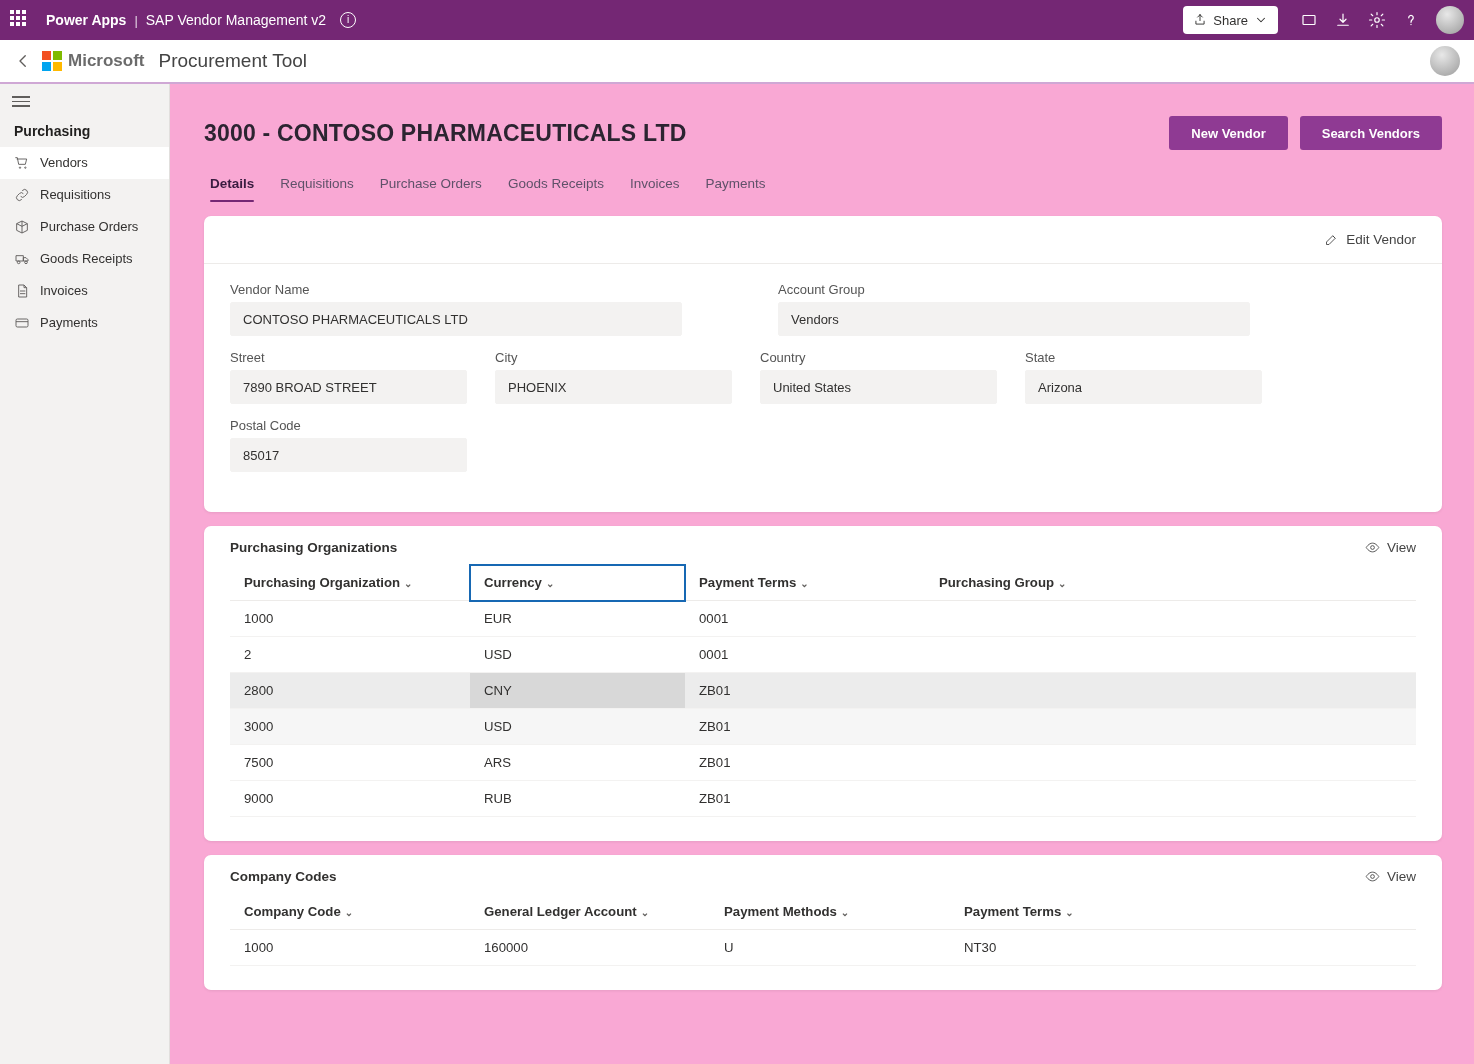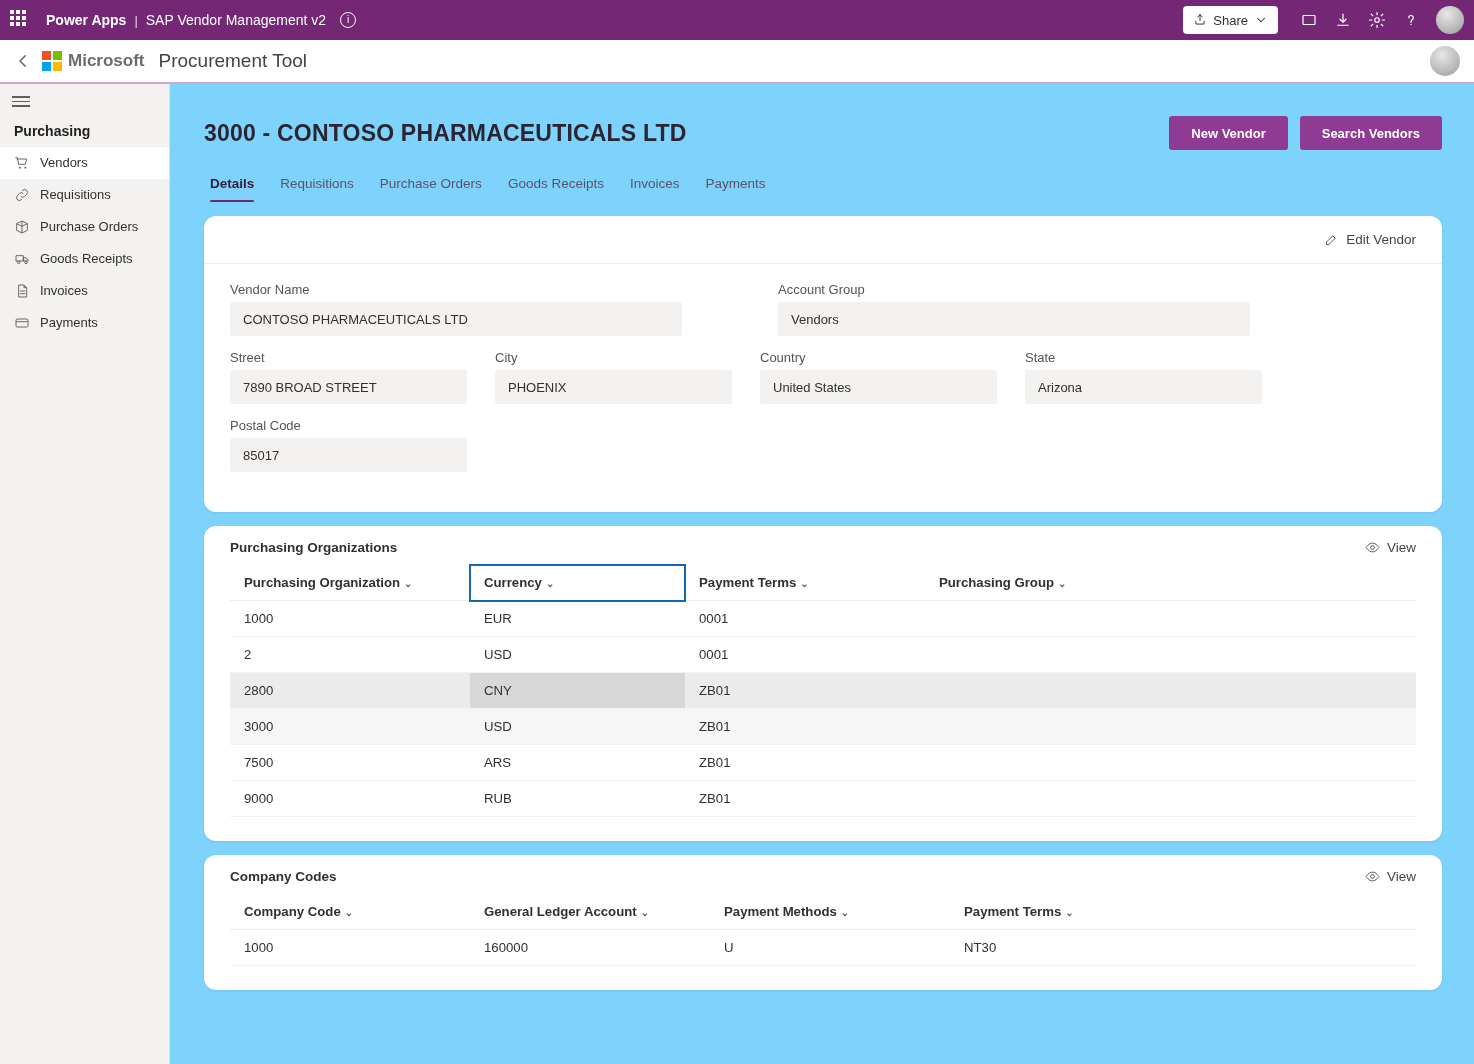--- a/index.html
+++ b/index.html
@@ -38,40 +38,40 @@
   .main { display:flex; height:calc(100% - 84px); }
   .sidebar { width:170px; background:#f3f2f1; border-right:1px solid #e1dfdd; padding-top:8px; }
   .sidebar .hamburger { padding:4px 12px 10px; display:flex; }
   .sidebar .hamburger div { width:18px; display:flex; flex-direction:column; gap:3px; cursor:pointer;}
   .sidebar .hamburger div span{height:1.6px; background:#605e5c; display:block;}
   .sidebar .section { font-weight:600; font-size:14px; padding:6px 14px 8px; color:#201f1e;}
   .sidebar .item { display:flex; align-items:center; gap:10px; padding:8px 14px; font-size:13px; color:#323130; cursor:pointer;}
   .sidebar .item svg { width:16px; height:16px; stroke:#605e5c; fill:none; stroke-width:1.4;}
   .sidebar .item.active { background:#fff; }
 
-  .content-wrap { flex:1; background:#7dd3fc; position:relative; overflow:hidden; }
+  .content-wrap { flex:1; background:#f9a8d4; position:relative; overflow:hidden; }
   .content-scroll { position:absolute; inset:0; overflow-y:scroll; padding:0 32px 40px 34px; }
 
   
   .content-scroll::-webkit-scrollbar { width:17px; }
   .content-scroll::-webkit-scrollbar-track { background:#f3f2f1; }
   .content-scroll::-webkit-scrollbar-thumb { background:#c8c6c4; border:4px solid #f3f2f1; border-radius:0;}
   .content-scroll::-webkit-scrollbar-button { height:17px; background:#f3f2f1; }
 
   .page-head { display:flex; align-items:center; padding:32px 0 10px; gap:12px;}
   .page-head h1 { font-size:23px; font-weight:600; color:#2c2431; letter-spacing:.2px;}
   .page-head .spacer{flex:1;}
   .btn-primary { background:#8f3a93; color:#fff; border:none; height:34px; padding:0 22px; font-size:13px; font-weight:600; border-radius:3px; cursor:pointer;}
 
   .tabs { display:flex; gap:26px; padding:10px 6px 0; }
   .tabs .tab { font-size:13.5px; color:#5f5169; padding:6px 0 11px; cursor:pointer; position:relative;}
   .tabs .tab.active { color:#3a1c40; font-weight:600;}
   .tabs .tab.active::after { content:""; position:absolute; left:0; right:0; bottom:0; height:2.5px; background:#742774; border-radius:2px;}
 
-  .card { background:#fff; border-radius:12px; box-shadow:0 1px 3px rgba(0,0,0,.08); margin-top:14px; overflow:hidden;}
+  .card { background:#fff; border-radius:7px; box-shadow:0 1px 3px rgba(0,0,0,.08); margin-top:14px; overflow:hidden;}
   .card .card-top { height:48px; display:flex; align-items:center; justify-content:flex-end; padding:0 26px; border-bottom:1px solid #edebe9;}
   .link-btn { display:flex; align-items:center; gap:7px; color:#444; font-size:13.5px; cursor:pointer;}
   .link-btn svg { width:15px; height:15px; stroke:#444; fill:none; stroke-width:1.4;}
   .card .card-body { padding:18px 26px 26px; }
   .form-row { display:flex; gap:28px; margin-bottom:14px;}
   .field { display:flex; flex-direction:column; gap:5px; }
   .field label { font-size:13px; color:#555;}
   .field .ro { background:#f3f2f1; border:1px solid #f3f2f1; height:34px; display:flex; align-items:center; padding:0 12px; font-size:13px; color:#323130; border-radius:2px;}
   .w-wide { flex:0 0 452px; } .w-half { flex:0 0 237px; }
 

